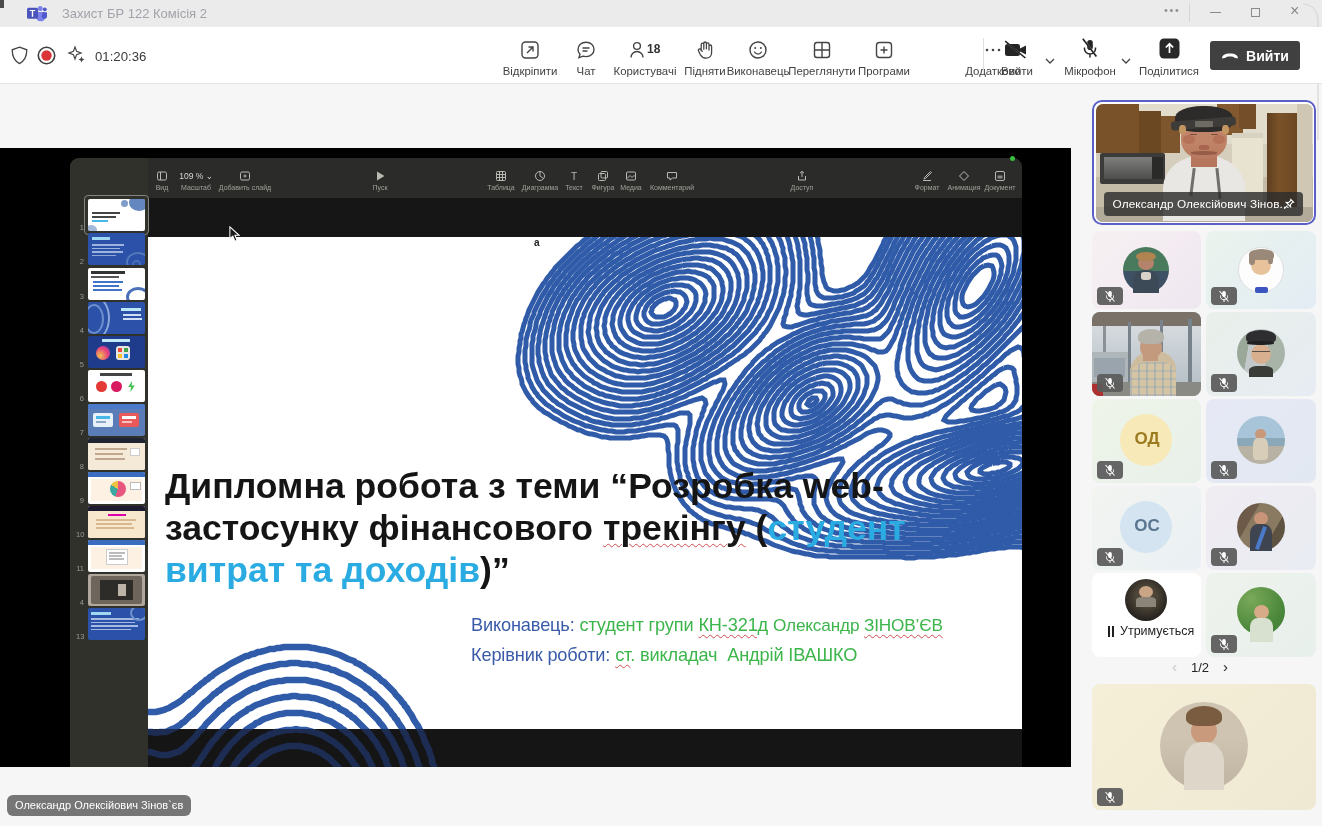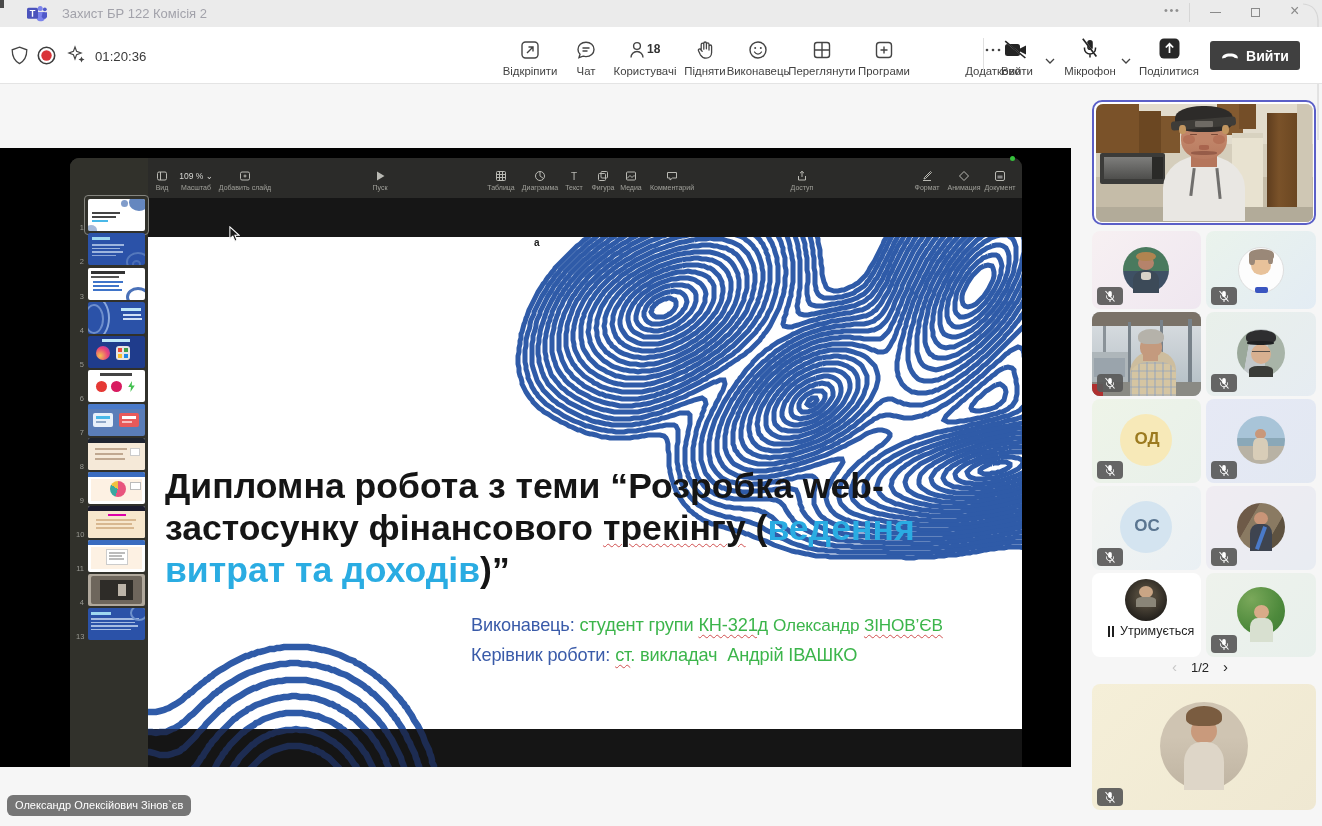--- a/index.html
+++ b/index.html
@@ -467,21 +467,21 @@
       <path d="M150,828 150,827 149,826 148,824 148,824 146,822 146,822 145,820 144,819 143,818 142,817 141,816 140,815"></path>
       <path d="M368,828 369,824 369,820 369,816 369,812 369,808 368,804 368,801 368,798 367,794 366,791 365,788 364,784 363,782 362,779 361,776 360,774 358,770 357,768 356,766 354,764 352,761 350,758 348,756 347,754 345,752 343,750 341,748 339,746 336,744 334,742 332,741 330,740 327,738 324,736 322,735 319,734 316,733 313,732 310,731 306,730 303,730 300,730 296,729 292,730 288,730 286,730 282,731 278,732 276,732 272,734 270,734 267,736 264,737 262,738 259,740 256,742 254,744 252,745 250,747 248,749 246,751 244,753 242,755 240,757 238,760 237,762 235,764 234,766 232,769 230,772 229,774 228,777 227,780 226,782 224,786 224,788 222,792 222,794 221,798 220,802 220,804 219,808 219,812 219,816 218,820 218,824 219,828"></path>
       <path d="M383,828 383,824 383,820 383,816 383,812 383,808 383,804 382,800 382,798 381,794 380,790 380,788 379,784 378,781 377,778 376,775 375,772 374,770 372,766 371,764 370,762 368,758 367,756 366,754 364,752 362,749 360,746 358,744 356,742 355,740 353,738 351,736 349,734 346,732 344,730 342,729 340,727 338,726 335,724 332,722 330,721 327,720 324,719 322,718 318,716 316,716 312,715 308,714 306,714 302,713 298,713 294,713 290,713 286,713 282,714 280,714 276,715 273,716 270,717 267,718 264,719 262,720 259,722 256,723 254,725 252,726 249,728 246,730 244,732 242,733 240,735 238,737 236,739 234,741 232,743 230,745 228,748 226,750 225,752 223,754 222,756 220,759 218,762 217,764 216,766 214,770 213,772 212,774 210,778 209,780 208,783 207,786 206,788 204,792 204,794 202,798 202,800 200,804 199,806 198,810 197,812 196,814 194,818 193,820 191,822 188,823 184,823 182,822 179,820 176,818 174,816 172,815 170,813 168,811 166,809 164,808 162,806 160,804 157,802 154,800 152,798 150,797 148,795 146,794 143,792 140,790"></path>
       <path d="M397,828 397,824 397,820 398,816 397,812 397,808 397,804 397,800 396,796 396,794 395,790 394,786 394,784 393,780 392,777 391,774 390,771 389,768 388,766 386,762 386,760 384,757 383,754 382,752 380,749 378,746 377,744 376,742 374,740 372,737 370,734 368,732 366,730 364,728 362,726 360,724 358,722 356,720 354,718 352,717 350,715 348,714 346,712 342,710 340,709 338,707 335,706 332,704 330,704 326,702 324,701 320,700 318,699 314,698 312,698 308,697 304,697 300,697 296,696 292,696 288,697 284,697 280,698 278,698 274,699 270,700 268,701 264,702 262,703 259,704 256,705 254,706 251,708 248,709 246,711 244,712 241,714 238,716 236,718 234,719 232,721 230,723 228,725 226,727 224,729 222,731 220,733 218,735 216,738 214,740 212,742 211,744 209,746 208,748 206,751 204,754 203,756 201,758 200,760 198,763 196,766 194,768 193,770 191,772 189,774 187,776 185,778 182,780 180,780 176,781 172,781 168,780 166,780 162,779 160,778 156,776 154,775 151,774 148,772 146,772 143,770 140,769"></path>
       <path d="M411,828 412,824 412,820 412,816 412,812 411,808 411,804 411,800 410,796 410,793 410,790 409,786 408,782 408,780 407,776 406,774 405,770 404,767 403,764 402,762 401,758 400,756 398,752 397,750 396,748 394,744 393,742 392,740 390,737 388,734 387,732 385,730 384,728 382,725 380,723 378,720 376,718 374,716 372,714 370,712 368,710 366,708 364,706 362,705 360,703 358,701 356,700 353,698 350,696 348,695 346,694 343,692 340,690 338,689 335,688 332,687 330,686 326,685 323,684 320,683 316,682 314,682 310,681 306,680 302,680 300,680 296,680 292,680 289,680 286,680 282,681 278,681 274,682 272,682 268,683 266,684 262,685 260,686 256,688 254,688 250,690 248,691 246,692 243,694 240,696 238,697 236,698 233,700 230,702 228,704 226,705 224,707 222,709 220,710 218,712 216,714 214,716 212,718 210,720 208,722 206,724 204,727 202,729 200,731 198,733 196,736 194,738 192,740 190,742 188,744 186,746 184,748 182,749 180,751 178,752 174,753 172,754 168,755 164,755 160,755 157,754 154,753 150,752 148,752 144,751 142,750"></path>
       <path d="M425,828 426,824 426,820 426,816 426,812 426,808 425,804 425,800 425,796 424,792 424,790 423,786 423,782 422,779 421,776 420,772 420,770 419,766 418,764 417,760 416,758 415,754 414,752 412,748 411,746 410,743 408,740 407,738 406,735 404,732 403,730 402,728 400,725 398,722 397,720 395,718 394,716 392,714 390,711 388,709 386,706 384,704 382,702 380,700 378,698 376,696 374,694 372,693 370,691 368,689 366,688 364,686 361,684 358,682 356,681 354,680 351,678 348,676 346,675 343,674 340,673 338,672 334,670 332,670 328,668 326,668 322,667 319,666 316,665 312,665 308,664 306,664 302,664 298,663 294,663 290,663 286,664 282,664 280,664 276,665 272,666 270,666 266,667 262,668 260,669 256,670 254,671 251,672 248,673 246,674 242,676 240,677 238,678 235,680 232,682 230,683 228,684 225,686 222,688 220,690 218,691 216,693 214,694 212,696 210,698 208,700 205,702 203,704 201,706 199,708 197,710 195,712 193,714 190,716 188,718 186,720 184,722 182,723 180,725 178,726 175,728 172,729 170,730 166,732 164,732 160,732 156,733 152,732 149,732 146,732 142,731"></path>
       <path d="M440,828 440,824 440,821 440,818 440,814 440,811 440,808 440,804 439,800 439,796 439,792 438,788 438,786 437,782 436,778 436,776 435,772 434,768 434,766 432,762 432,760 431,756 430,754 429,750 428,748 426,744 425,742 424,739 423,736 422,734 420,730 419,728 418,726 416,723 414,720 413,718 412,716 410,713 408,710 407,708 405,706 404,704 402,702 400,699 398,697 396,695 394,692 392,690 390,688 388,686 386,684 384,682 382,681 380,679 378,677 376,676 374,674 371,672 368,670 366,669 364,667 362,666 359,664 356,663 354,661 351,660 348,659 346,658 342,656 340,655 337,654 334,653 331,652 328,651 324,650 322,650 318,649 314,648 312,648 308,647 304,647 300,647 296,647 292,647 288,647 284,647 280,648 277,648 274,649 270,649 267,650 264,651 260,652 258,652 254,654 252,654 248,656 246,656 242,658 240,659 238,660 234,662 232,663 230,664 227,666 224,668 222,669 220,670 217,672 214,674 212,676 210,677 208,679 206,680 204,682 201,684 199,686 196,688 194,690 192,692 190,693 188,695 186,696 184,698 182,700 179,702 176,704 174,705 172,706 169,708 166,709 164,710 160,711 156,712 154,712 150,712 146,712 142,712 140,712"></path>
     </svg>
 <div class="abs" style="left:386px;top:0px;font-size:10px;font-weight:bold;color:#222">a</div>
 </div>
-<div class="title">Дипломна робота з теми “Розробка web-<br>застосунку фінансового <span class="rdot">трекінгу</span> (<span class="cy">ведення</span><br><span class="cy">витрат та доходів</span>)”</div>
+<div class="title">Дипломна робота з теми “Розробка web-<br>застосунку фінансового <span class="rdot">трекінгу</span> (<span class="cy">студент</span><br><span class="cy">витрат та доходів</span>)”</div>
 <div class="execl" style="top:610px"><span class="bl">Виконавець: </span><span class="gr">студент групи <span class="rdot">КН-321д</span> <span style="font-size:17.2px">Олександр <span class="rdot">ЗІНОВ’ЄВ</span></span></span></div>
 <div class="execl" style="top:640px"><span class="bl">Керівник роботи: </span><span class="gr"><span class="rdot">ст</span>. викладач&nbsp; Андрій ІВАШКО</span></div>
 <div class="band">
     <svg class="bsvg" width="1322" height="826" viewBox="0 0 1322 826" fill="none" stroke="#1d2c52" stroke-width="6.5">
       <path d="M354,828 355,824 355,820 355,816 355,812 355,808 354,804 354,802 353,798 352,794 351,792 350,788 349,786 348,783 346,780 345,778 344,776 342,772 340,770 339,768 337,766 335,764 333,762 331,760 329,758 326,756 324,755 322,753 319,752 316,750 314,750 310,748 308,748 304,747 300,746 297,746 294,746 292,746 288,746 284,747 281,748 278,749 275,750 272,751 270,752 267,754 264,756 262,757 260,759 258,761 256,763 254,765 252,767 250,769 248,772 247,774 245,776 244,779 242,782 241,784 240,787 239,790 238,793 237,796 236,800 236,802 235,806 235,810 234,814 234,818 234,822 235,826"></path>
       <path d="M150,828 150,827 149,826 148,824 148,824 146,822 146,822 145,820 144,819 143,818 142,817 141,816 140,815"></path>
       <path d="M368,828 369,824 369,820 369,816 369,812 369,808 368,804 368,801 368,798 367,794 366,791 365,788 364,784 363,782 362,779 361,776 360,774 358,770 357,768 356,766 354,764 352,761 350,758 348,756 347,754 345,752 343,750 341,748 339,746 336,744 334,742 332,741 330,740 327,738 324,736 322,735 319,734 316,733 313,732 310,731 306,730 303,730 300,730 296,729 292,730 288,730 286,730 282,731 278,732 276,732 272,734 270,734 267,736 264,737 262,738 259,740 256,742 254,744 252,745 250,747 248,749 246,751 244,753 242,755 240,757 238,760 237,762 235,764 234,766 232,769 230,772 229,774 228,777 227,780 226,782 224,786 224,788 222,792 222,794 221,798 220,802 220,804 219,808 219,812 219,816 218,820 218,824 219,828"></path>
       <path d="M383,828 383,824 383,820 383,816 383,812 383,808 383,804 382,800 382,798 381,794 380,790 380,788 379,784 378,781 377,778 376,775 375,772 374,770 372,766 371,764 370,762 368,758 367,756 366,754 364,752 362,749 360,746 358,744 356,742 355,740 353,738 351,736 349,734 346,732 344,730 342,729 340,727 338,726 335,724 332,722 330,721 327,720 324,719 322,718 318,716 316,716 312,715 308,714 306,714 302,713 298,713 294,713 290,713 286,713 282,714 280,714 276,715 273,716 270,717 267,718 264,719 262,720 259,722 256,723 254,725 252,726 249,728 246,730 244,732 242,733 240,735 238,737 236,739 234,741 232,743 230,745 228,748 226,750 225,752 223,754 222,756 220,759 218,762 217,764 216,766 214,770 213,772 212,774 210,778 209,780 208,783 207,786 206,788 204,792 204,794 202,798 202,800 200,804 199,806 198,810 197,812 196,814 194,818 193,820 191,822 188,823 184,823 182,822 179,820 176,818 174,816 172,815 170,813 168,811 166,809 164,808 162,806 160,804 157,802 154,800 152,798 150,797 148,795 146,794 143,792 140,790"></path>
       <path d="M397,828 397,824 397,820 398,816 397,812 397,808 397,804 397,800 396,796 396,794 395,790 394,786 394,784 393,780 392,777 391,774 390,771 389,768 388,766 386,762 386,760 384,757 383,754 382,752 380,749 378,746 377,744 376,742 374,740 372,737 370,734 368,732 366,730 364,728 362,726 360,724 358,722 356,720 354,718 352,717 350,715 348,714 346,712 342,710 340,709 338,707 335,706 332,704 330,704 326,702 324,701 320,700 318,699 314,698 312,698 308,697 304,697 300,697 296,696 292,696 288,697 284,697 280,698 278,698 274,699 270,700 268,701 264,702 262,703 259,704 256,705 254,706 251,708 248,709 246,711 244,712 241,714 238,716 236,718 234,719 232,721 230,723 228,725 226,727 224,729 222,731 220,733 218,735 216,738 214,740 212,742 211,744 209,746 208,748 206,751 204,754 203,756 201,758 200,760 198,763 196,766 194,768 193,770 191,772 189,774 187,776 185,778 182,780 180,780 176,781 172,781 168,780 166,780 162,779 160,778 156,776 154,775 151,774 148,772 146,772 143,770 140,769"></path>
       <path d="M411,828 412,824 412,820 412,816 412,812 411,808 411,804 411,800 410,796 410,793 410,790 409,786 408,782 408,780 407,776 406,774 405,770 404,767 403,764 402,762 401,758 400,756 398,752 397,750 396,748 394,744 393,742 392,740 390,737 388,734 387,732 385,730 384,728 382,725 380,723 378,720 376,718 374,716 372,714 370,712 368,710 366,708 364,706 362,705 360,703 358,701 356,700 353,698 350,696 348,695 346,694 343,692 340,690 338,689 335,688 332,687 330,686 326,685 323,684 320,683 316,682 314,682 310,681 306,680 302,680 300,680 296,680 292,680 289,680 286,680 282,681 278,681 274,682 272,682 268,683 266,684 262,685 260,686 256,688 254,688 250,690 248,691 246,692 243,694 240,696 238,697 236,698 233,700 230,702 228,704 226,705 224,707 222,709 220,710 218,712 216,714 214,716 212,718 210,720 208,722 206,724 204,727 202,729 200,731 198,733 196,736 194,738 192,740 190,742 188,744 186,746 184,748 182,749 180,751 178,752 174,753 172,754 168,755 164,755 160,755 157,754 154,753 150,752 148,752 144,751 142,750"></path>
@@ -517,20 +517,28 @@
 <div class="abs" style="left:53%;top:25.5%;width:3.5%;height:1.5%;background:#7a4a38;border-radius:2px"></div>
 <div class="abs" style="left:47.5%;top:35%;width:5%;height:4%;background:#a8644e;border-radius:30%"></div>
 <div class="abs" style="left:44%;top:40.5%;width:12%;height:3%;background:#8a5240;border-radius:40%;opacity:.75"></div>
 <div class="abs" style="left:36.5%;top:2%;width:27%;height:22%;background:#2d2b29;border-radius:46% 46% 38% 38%"></div>
 <div class="abs" style="left:35%;top:13%;width:30%;height:8%;background:#3e3c38;border-radius:3px;transform:rotate(-5deg)"></div>
 <div class="abs" style="left:46%;top:14.5%;width:8%;height:5.5%;background:#6e6a64;border-radius:1px"></div>
 <div class="abs" style="left:38.5%;top:18%;width:3%;height:8%;background:#c29660;border-radius:45%"></div>
 <div class="abs" style="left:58.5%;top:18%;width:3%;height:8%;background:#c29660;border-radius:45%"></div>
 <div class="abs" style="left:44%;top:55%;width:1.2%;height:24%;background:rgba(60,60,58,.7);transform:rotate(7deg)"></div>
 <div class="abs" style="left:56%;top:55%;width:1.2%;height:26%;background:rgba(60,60,58,.7);transform:rotate(-6deg)"></div>
+<div class="abs" style="left:8px;bottom:6px;width:199px;height:24px;background:rgba(45,45,45,0.82);border-radius:4px;color:#fff;font-size:11.8px;line-height:24px;padding-left:9px;padding-right:22px;letter-spacing:0.1px;white-space:nowrap;overflow:hidden">Олександр Олексійович Зінов...
+<svg class="abs" style="right:7px;top:5px" width="14" height="14" viewBox="0 0 14 14">
+          <g fill="none" stroke="#fff" stroke-width="1.1" stroke-linecap="round">
+            <path d="M8.6 2.2 L11.8 5.4 M9.4 3 L6.4 5.6 L4.2 5.4 L8.6 9.8 L8.4 7.6 L11 4.6"></path>
+            <path d="M5.2 8.8 L2.6 11.4"></path>
+          </g>
+        </svg>
+</div>
 </div>
   </div>
 <div class="tile" style="left:1092px;top:231px;width:109px;height:78px;background:linear-gradient(135deg,#f7f0f2,#efe7f0)">
     <div class="avc" style="left:31px;top:16px;width:46px;height:46px;background:linear-gradient(#4a7a5e 52%,#3e5064 53%);"></div>
     <div class="avc" style="left:46px;top:25px;width:16px;height:14px;background:#b5836b"></div>
     <div class="avc" style="left:44px;top:21px;width:20px;height:9px;background:#b08450"></div>
     <div class="abs" style="left:41px;top:39px;width:26px;height:23px;background:#3c4a58;border-radius:45% 45% 0 0"></div>
     <div class="abs" style="left:49px;top:41px;width:10px;height:8px;background:#d8d2c8;border-radius:30%"></div>
     <div class="mic">
       <svg width="12" height="13" viewBox="0 0 12 13">

